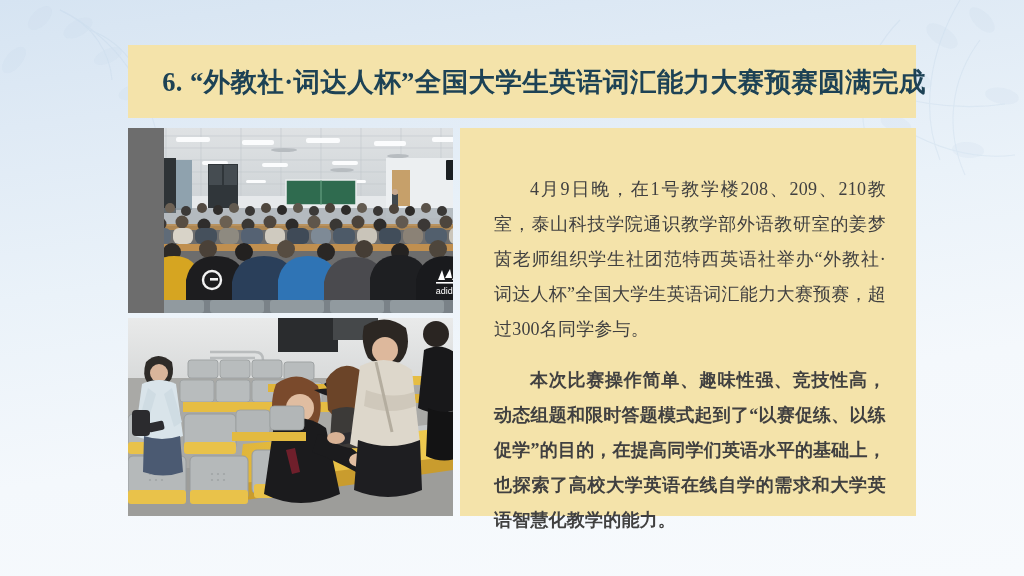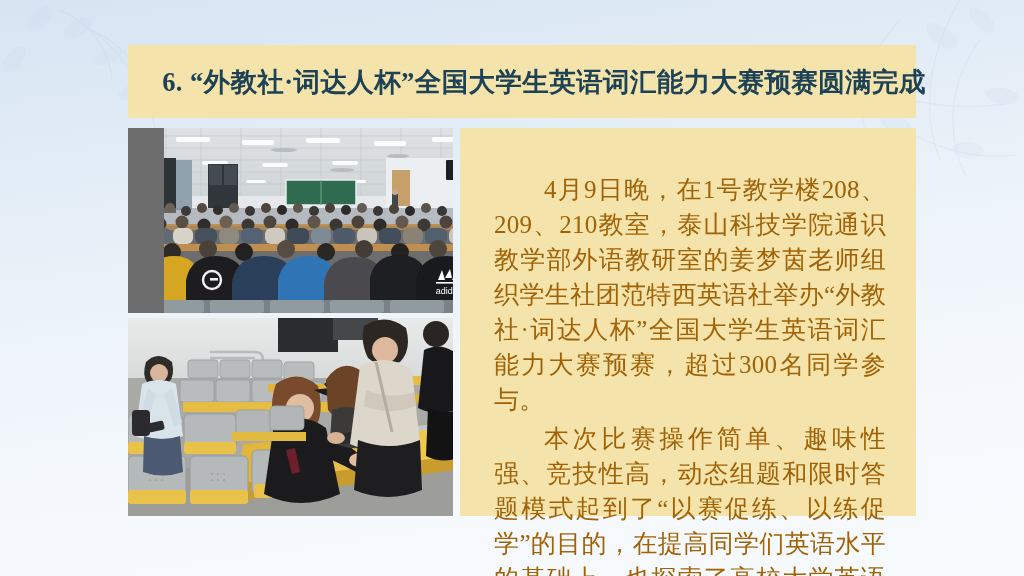--- a/index.html
+++ b/index.html
@@ -43,28 +43,28 @@
   .photo svg { display:block; width:100%; height:100%; }
 
   
   .text-panel {
     position:absolute; left:460px; top:128px; width:456px; height:388px;
     background:#f4e3aa;
     padding:44px 30px 0 34px;
   }
   .para {
     font-family:"Liberation Serif", serif;
-    font-size:25px;
+    font-size:18px;
     line-height:35px;
-    color:#a16207;
+    color:#404040;
     text-align:justify;
     text-indent:2em;
     letter-spacing:.2px;
   }
-  .para + .para { margin-top:4px; }
+  .para + .para { margin-top:16px;font-weight:bold; }
 </style>
 </head>
 <body>
 
 <div class="slide">
 
   <svg class="bg-watermark" viewBox="0 0 1024 300" preserveAspectRatio="none">
     <g fill="none" stroke="#b9cfe4" stroke-width="1.1" opacity=".55">
       <path d="M60 10 C120 40 150 90 160 150"></path>
       <path d="M60 10 C95 25 110 55 112 80"></path>

